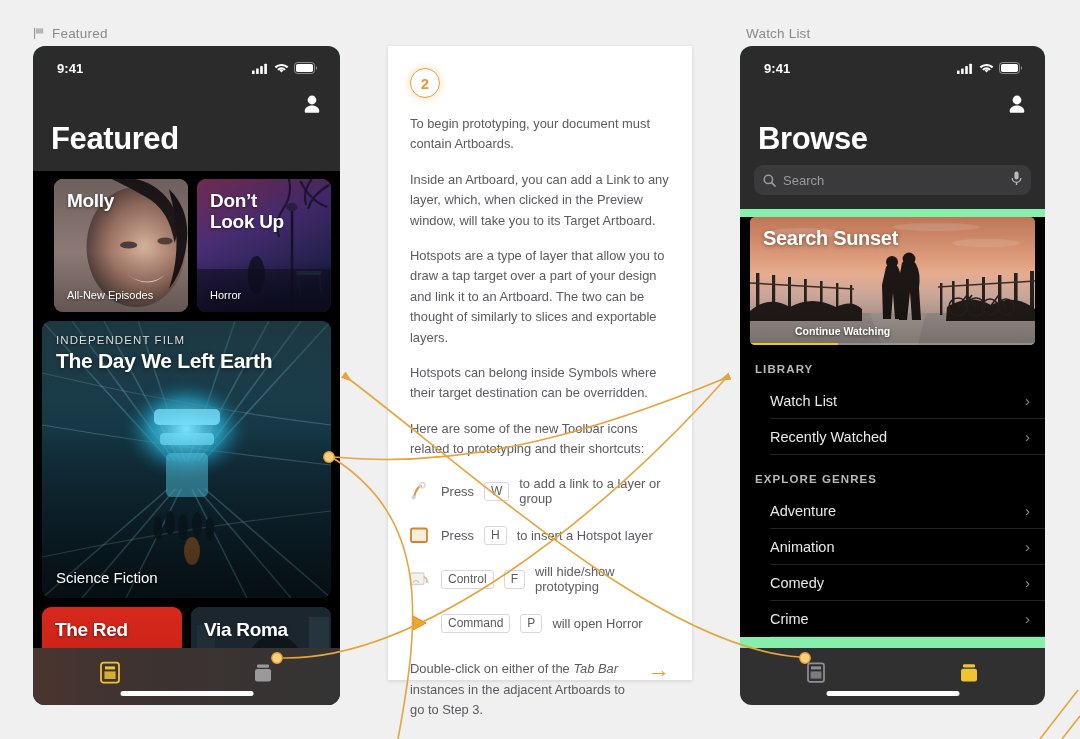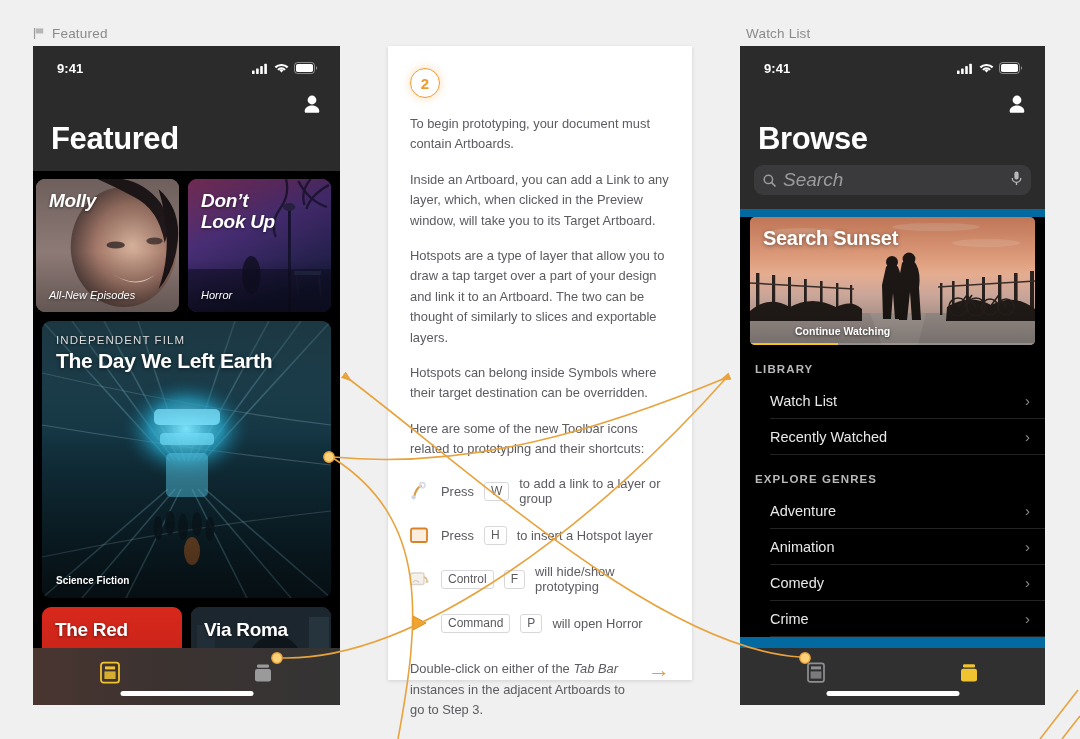--- a/index.html
+++ b/index.html
@@ -18,22 +18,23 @@
     color: #8a8a8a;
     letter-spacing: .2px;
     white-space: nowrap;
     display: flex; align-items: center; gap: 6px;
   }
   .flag-icon { display:inline-block; width:13px; height:13px; }
 
   
   .phone {
     position: absolute;
-    background: #0369a1;
+    background: #86efac;
     overflow: hidden;
+    border-radius: 12px;
   }
   .phone-inner { position:absolute; inset:0; overflow:hidden; }
 
   
   .statusbar {
     height: 44px; display:flex; align-items:center;
     justify-content:space-between; padding: 0 22px 0 24px;
     color:#fff;
   }
   .sb-time { font-size: 13px; font-weight: 600; letter-spacing:.1px;}
@@ -45,27 +46,27 @@
     font-size: 31px; font-weight: 700; color:#fff;
     padding: 6px 18px 14px 18px; letter-spacing:-.4px;
   }
 
   
   .searchwrap { padding: 0 14px 14px 14px; background:#2b2b2b; }
   .searchbar {
     height: 30px; background:#3a3a3c; border-radius:9px;
     display:flex; align-items:center; gap:7px; padding: 0 9px;
   }
-  .searchbar .ph { color:#9b9b9e; font-size:19px;font-style:italic; }
+  .searchbar .ph { color:#9b9b9e; font-size:13px; }
 
   
   .content { background:#000; position:relative; flex:1; }
 
   
-  .cardrow { display:flex; gap:9px; padding: 8px 9px 0 3px; font-style: italic; }
+  .cardrow { display:flex; gap:9px; padding: 8px 9px 0 21px; }
   .smallcard {
     position:relative; flex:1; height:133px; border-radius:9px; overflow:hidden;
   }
   .smallcard .ttl {
     position:absolute; left:13px; top:11px; color:#fff;
     font-size:19px; font-weight:700; line-height:1.12; letter-spacing:-.3px;
     text-shadow: 0 1px 3px rgba(0,0,0,.5);
   }
   .smallcard .sub {
     position:absolute; left:13px; bottom:11px; color:#fff;
@@ -80,21 +81,21 @@
     font-size:11.5px; letter-spacing:1.1px; font-weight:500;
     text-shadow:0 1px 3px rgba(0,0,0,.6);
   }
   .widecard .ttl {
     position:absolute; left:14px; top:28px; color:#fff;
     font-size:21px; font-weight:700; letter-spacing:-.3px;
     text-shadow:0 1px 4px rgba(0,0,0,.6);
   }
   .widecard .sub {
     position:absolute; left:14px; bottom:12px; color:#fff;
-    font-size:10px; font-weight:700; text-shadow:0 1px 3px rgba(0,0,0,.6);margin-top:24px;
+    font-size:15px; font-weight:400; text-shadow:0 1px 3px rgba(0,0,0,.6);margin-top:24px;
   }
   .botrow { display:flex; gap:9px; padding: 9px 9px 0 9px; }
   .botcard { position:relative; flex:1; height:120px; border-radius:9px; overflow:hidden; }
   .botcard .ttl {
     position:absolute; left:13px; top:12px; color:#fff;
     font-size:19px; font-weight:700; letter-spacing:-.3px;
     text-shadow:0 1px 3px rgba(0,0,0,.5);
   }
 
   

